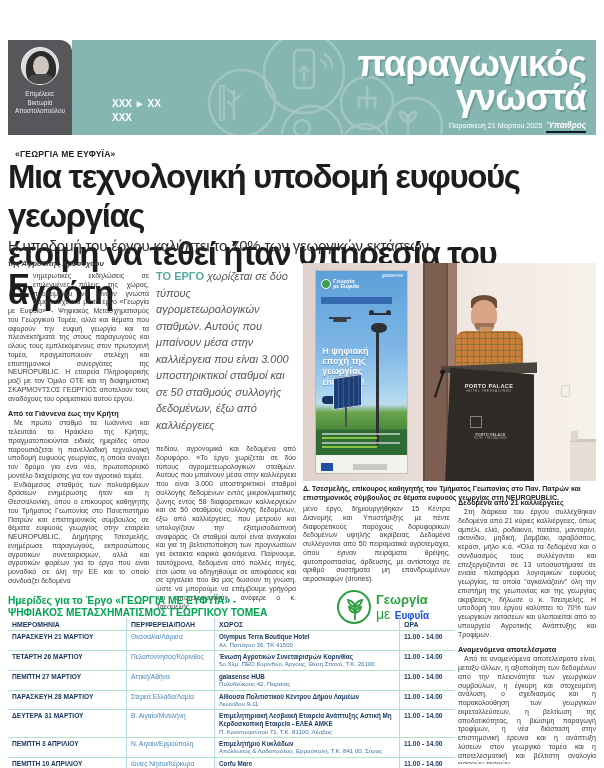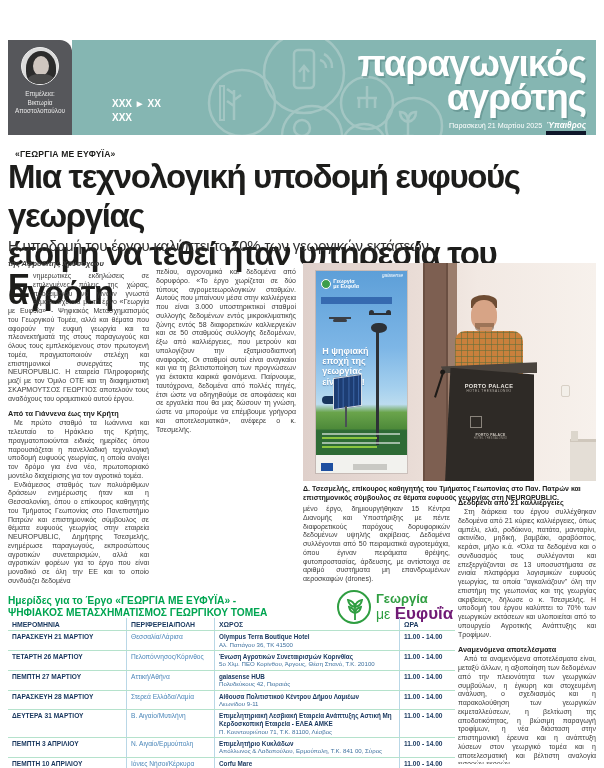--- a/index.html
+++ b/index.html
@@ -13,21 +13,21 @@
   .editor-photo .hair { position:absolute; left:4px; top:3px; width:30px; height:34px; border-radius:50% 50% 40% 40%; background:#2c2c2c; }
   .editor-photo .face { position:absolute; left:11px; top:8px; width:16px; height:20px; border-radius:50%; background:#cfc6bf; }
   .editor-photo .body { position:absolute; left:6px; top:26px; width:26px; height:14px; border-radius:40% 40% 0 0; background:#4a4a4a; }
   .editor-text { position:absolute; left:0; top:50px; width:64px; color:#e9e9e9; font-size:6.4px; line-height:1.35; }
   .teal-band { position:absolute; left:64px; top:0; width:524px; height:95px; background:#85b6b2; overflow:hidden; }
   .page-info { position:absolute; left:40px; top:57px; color:#ffffff; font-weight:bold; font-size:10px; line-height:1.4; }
   .masthead { position:absolute; right:10px; top:7px; text-align:right; color:#ffffff; font-weight:bold; letter-spacing:-1px; line-height:0.92; text-shadow:1.5px 1.5px 0 rgba(40,80,78,0.25); }
   .masthead .m1 { font-size:37px; display:block; }
   .masthead .m2 { font-size:37px; display:block; }
   .date-line { position:absolute; right:10px; bottom:5px; color:#ffffff; font-size:7.2px; }
-  .brand { font-weight:bold; font-style:italic; font-size:8.2px; border-bottom:6px solid #0f172a; padding-bottom:1px; margin-left:4px; }
+  .brand { font-weight:bold; font-style:italic; font-size:8.2px; border-bottom:2px solid #0f172a; padding-bottom:1px; margin-left:4px; }
   .icon-cloud { position:absolute; left:110px; top:-12px; }
 
   
   .kicker { position:absolute; left:8px; top:149px; font-size:8.6px; font-weight:bold; color:#1d1d1b; letter-spacing:0.2px;margin-left:7px; }
   .headline { position:absolute; left:8px; top:158px; width:592px; font-size:33px; font-weight:bold; color:#1d1d1b; letter-spacing:-1.4px; line-height:1.17; }
   .subhead { position:absolute; left:8px; top:237px; width:592px; font-size:15px; color:#2f2f2e; letter-spacing:-0.2px; }
   .byline { position:absolute; left:8px; top:259px; font-size:7.6px; font-weight:bold; font-style:italic; color:#3c3c3b; }
 
   
   .bodytext { font-size:7px; line-height:1.25; text-align:justify; color:#3a3a39; }
@@ -94,21 +94,21 @@
 
   .caption { position:absolute; left:303px; top:484px; width:293px; font-size:7px; font-weight:bold; color:#1d1d1b; line-height:1.3; }
 
   
   .glogo { position:absolute; left:337px; top:584px; width:122px; height:46px; display:flex; align-items:center; gap:5px; }
   .glogo .ring { width:34px; height:34px; border:2.5px solid #2f9e41; border-radius:50%; position:relative; flex:none; }
   .glogo .ring svg { position:absolute; left:4px; top:3px; }
   .glogo .words { line-height:1.0; }
   .glogo .w1 { color:#2f9e41; font-weight:bold; font-size:13px; display:block; }
   .glogo .w2 { color:#2f9e41; font-size:14px; }
-  .glogo .w3 { color:#701a75; font-weight:bold; font-size:17px; }
+  .glogo .w3 { color:#1d4ed8; font-weight:bold; font-size:10px; }
 
   
   .sched-title { position:absolute; left:8px; top:595px; width:330px; color:#00a551; font-weight:bold; font-size:10.2px; line-height:1.15; }
   .sched { position:absolute; left:8px; top:618px; width:447px; }
   .thead { display:grid; grid-template-columns:118px 88px 185px 56px; border-bottom:1px solid #b5e2cc; }
   .thead div { font-size:6.9px; font-weight:bold; color:#17365d; padding:3px 4px 2px 4px; }
   .trow { display:grid; grid-template-columns:118px 88px 185px 56px; border-bottom:1px solid #b5e2cc; }
   .trow > div { padding:2px 4px; }
   .thead div + div, .trow > div + div { border-left:1px solid #b9d7e6; }
   .c-date { font-size:6.6px; font-weight:bold; color:#17365d; }
@@ -146,21 +146,21 @@
         <path d="M226 108 v-14 M226 94 q-8 -2 -8 -10 q8 0 8 10 q0 -10 8 -10 q0 8 -8 10" stroke="#a3c6c3" stroke-width="2.5" fill="none"></path>
         <rect x="220" y="108" width="13" height="16" rx="2" fill="none" stroke="#a3c6c3" stroke-width="2.5"></rect>
       </g>
     </svg>
     <div class="page-info">
       <div>XXX ► XX</div>
       <div>XXX</div>
     </div>
     <div class="masthead">
       <span class="m1">παραγωγικός</span>
-      <span class="m2">αγρότης</span>
+      <span class="m2">γνωστά</span>
     </div>
     <div class="date-line">
       <span>Παρασκευή 21 Μαρτίου 2025</span><span class="brand">Ύπαιθρος</span>
     </div>
   </div>
   <div class="editor-block">
     <div class="editor-photo">
       <div class="hair"></div>
         <div class="face"></div>
         <div class="body"></div>
@@ -182,20 +182,23 @@
 <div class="byline">της Αφροδίτης Χρυσοχόου</div>
 
 <div class="col1 bodytext">
   <p><span class="dropcap">Ε</span><span>νημερωτικές εκδηλώσεις σε επιλεγμένες πόλεις της χώρας, προκειμένου να γίνουν γνωστά θέματα σχετικά με το έργο «Γεωργία με Ευφυΐα» - Ψηφιακός Μετασχηματισμός του Γεωργικού Τομέα, αλλά και θέματα που αφορούν την ευφυή γεωργία και τα πλεονεκτήματά της στους παραγωγούς και όλους τους εμπλεκόμενους στον πρωτογενή τομέα, πραγματοποιούν στελέχη και επιστημονικοί συνεργάτες της NEUROPUBLIC. Η εταιρεία Πληροφορικής μαζί με τον Όμιλο ΟΤΕ και τη διαφημιστική ΣΚΑΡΜΟΥΤΣΟΣ ΓΕΩΡΓΙΟΣ αποτελούν τους αναδόχους του οραματικού αυτού έργου.</span></p>
   <div class="colsub">Από τα Γιάννενα έως την Κρήτη</div>
   <p class="p-indent">Με πρώτο σταθμό τα Ιωάννινα και τελευταίο το Ηράκλειο της Κρήτης, πραγματοποιούνται ειδικές ημερίδες όπου παρουσιάζεται η πανελλαδική τεχνολογική υποδομή ευφυούς γεωργίας, η οποία ανοίγει τον δρόμο για ένα νέο, πρωτοποριακό μοντέλο διαχείρισης για τον αγροτικό τομέα.</p>
   <p class="p-indent">Ενδιάμεσος σταθμός των πολυάριθμων δράσεων ενημέρωσης ήταν και η Θεσσαλονίκη, όπου ο επίκουρος καθηγητής του Τμήματος Γεωπονίας στο Πανεπιστήμιο Πατρών και επιστημονικός σύμβουλος σε θέματα ευφυούς γεωργίας στην εταιρεία NEUROPUBLIC, Δημήτρης Τσεσμελής, ενημέρωσε παραγωγούς, εκπροσώπους αγροτικών συνεταιρισμών, αλλά και αγροτικών φορέων για το έργο που είναι μοναδικό σε όλη την ΕΕ και το οποίο συνδυάζει δεδομένα</p>
 </div>
 
 <div class="col2">
+  <div class="pullquote">
+    <span class="lead">ΤΟ ΕΡΓΟ</span><span> χωρίζεται σε δύο τύπους αγρομετεωρολογικών σταθμών. Αυτούς που μπαίνουν μέσα στην καλλιέργεια που είναι 3.000 υποστηρικτικοί σταθμοί και σε 50 σταθμούς συλλογής δεδομένων, έξω από καλλιέργειες</span>
+  </div>
   <div class="bodytext">
     <p>πεδίου, αγρονομικά και δεδομένα από δορυφόρο. «Το έργο χωρίζεται σε δύο τύπους αγρομετεωρολογικών σταθμών. Αυτούς που μπαίνουν μέσα στην καλλιέργεια που είναι 3.000 υποστηρικτικοί σταθμοί συλλογής δεδομένων εντός μικροκλιματικής ζώνης εντός 58 διαφορετικών καλλιεργειών και σε 50 σταθμούς συλλογής δεδομένων, έξω από καλλιέργειες, που μετρούν και υπολογίζουν την εξατμισοδιαπνοή αναφοράς. Οι σταθμοί αυτοί είναι αναγκαίοι και για τη βελτιστοποίηση των προγνώσεων για έκτακτα καιρικά φαινόμενα. Παίρνουμε, ταυτόχρονα, δεδομένα από πολλές πηγές, έτσι ώστε να οδηγηθούμε σε αποφάσεις και σε εργαλεία που θα μας δώσουν τη γνώση, ώστε να μπορούμε να επέμβουμε γρήγορα και αποτελεσματικά», ανέφερε ο κ. Τσεσμελής.</p>
 
   </div>
 </div>
 
 <div class="photo">
   <div class="ph-door"></div>
   <div class="ph-door2"></div>
   <div class="ph-switch"></div>

